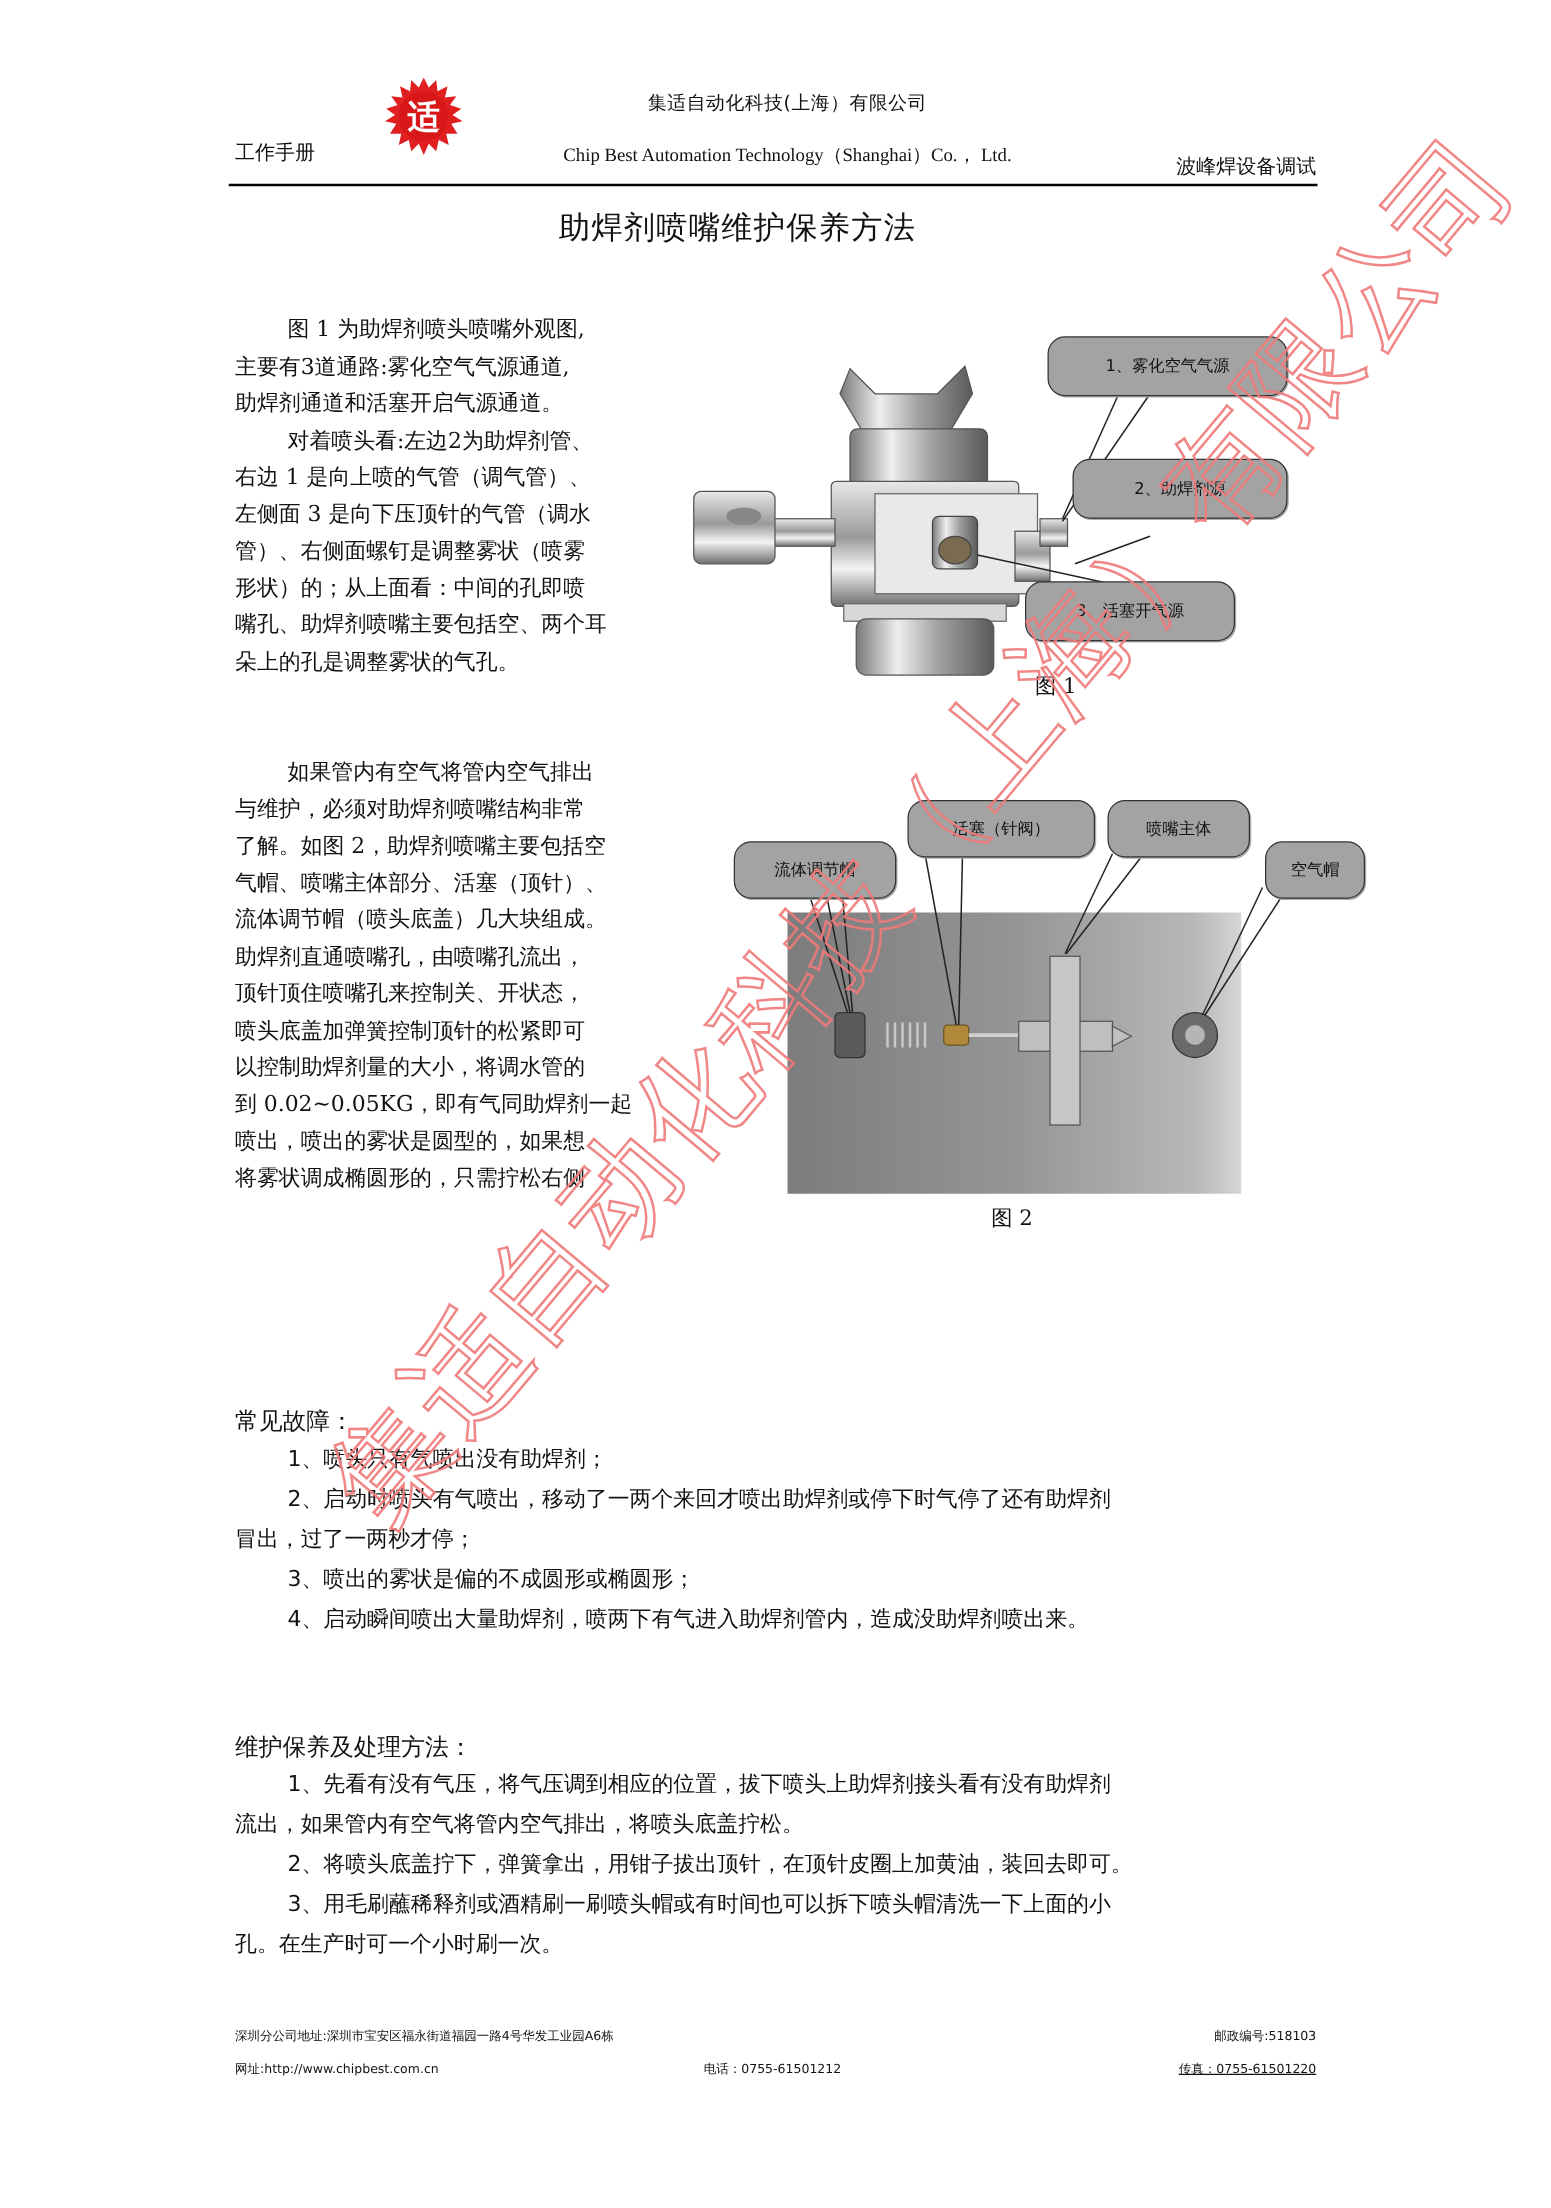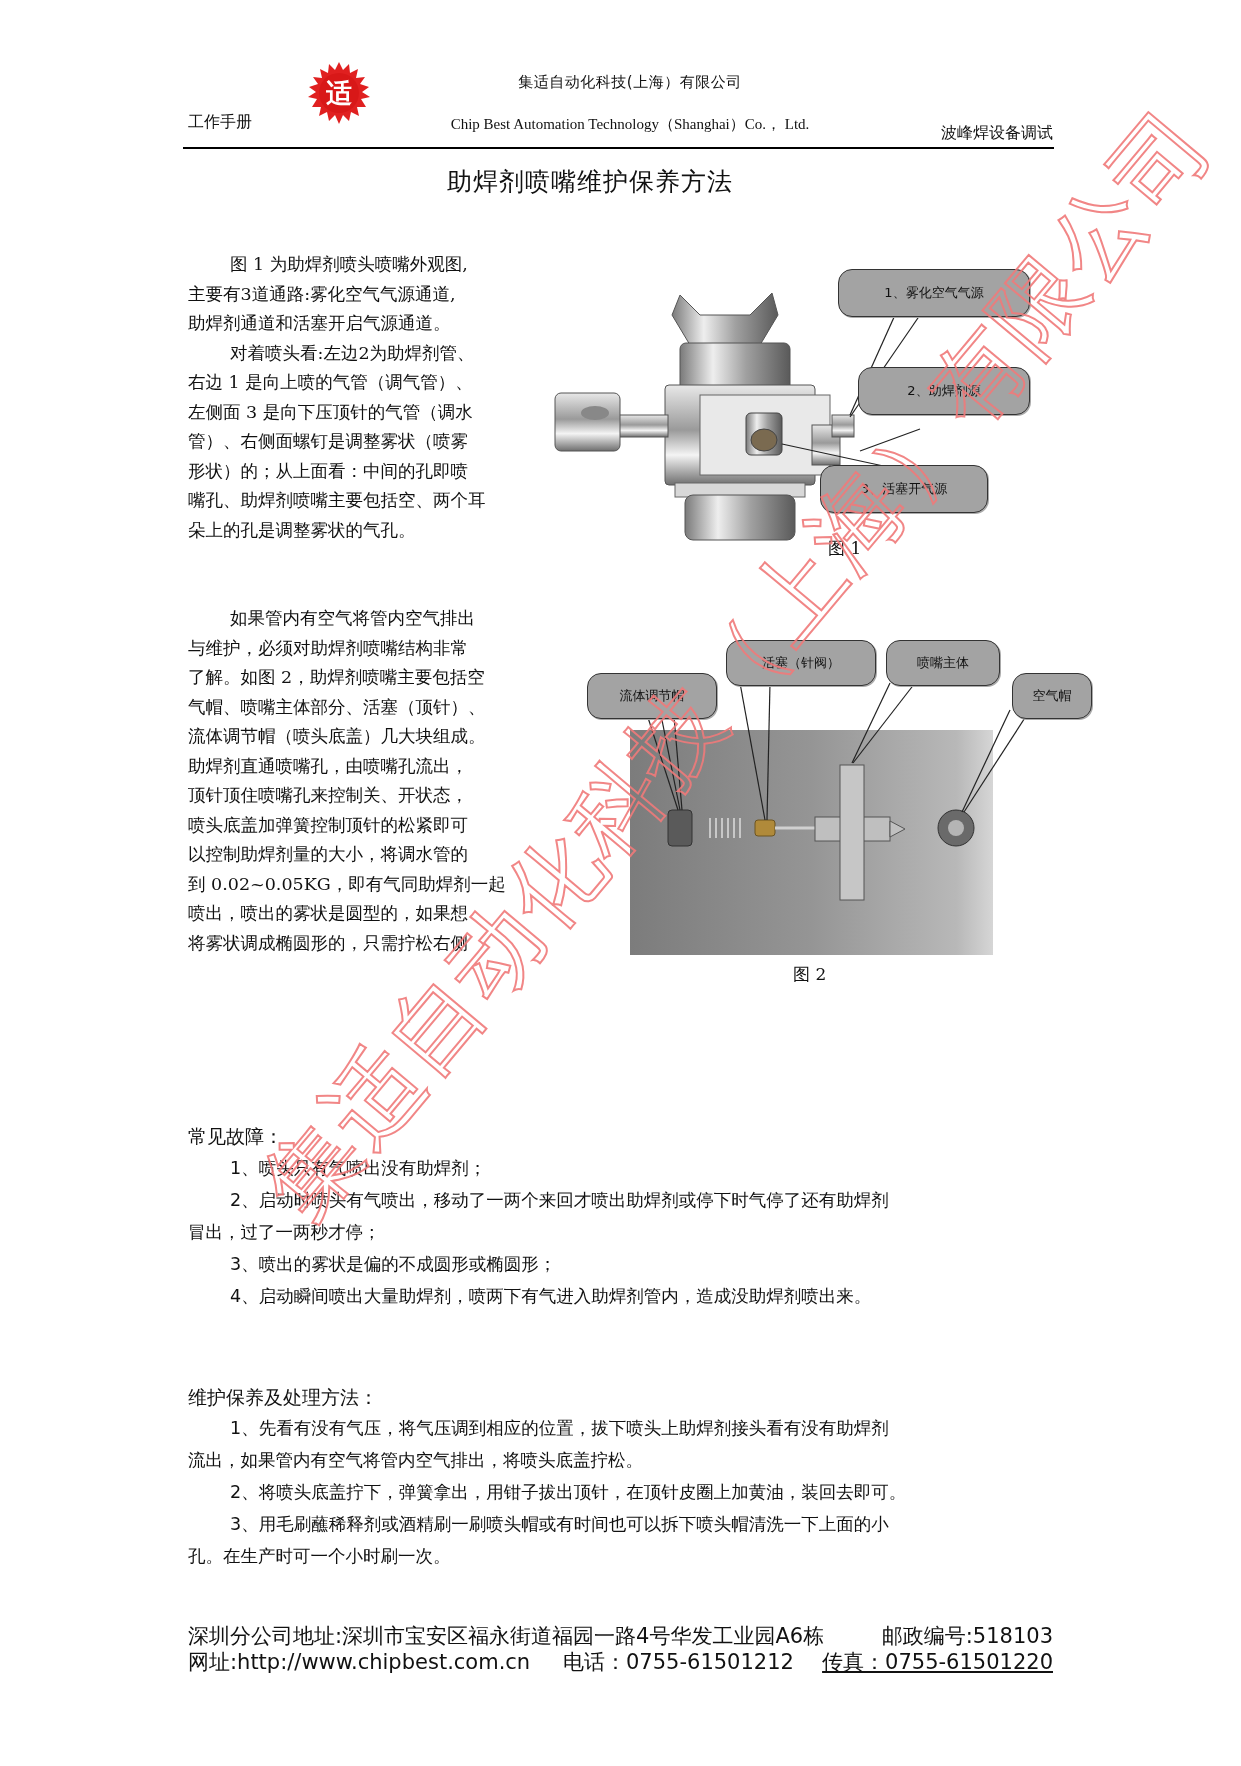--- a/index.html
+++ b/index.html
@@ -30,21 +30,21 @@
   .list .ln { display: block; white-space: nowrap; }
   .list .ind { padding-left: 42px; }
 
   
   .fig { position: absolute; }
   .caption { position: absolute; font-size: 17px; font-family: "DejaVu Serif", serif; }
 
   .bubble { position: absolute; border: 1.6px solid #333; border-radius: 14px; background: #a3a3a3; font-size: 13px; font-family: "DejaVu Sans", sans-serif; display: flex; align-items: center; justify-content: center; white-space: nowrap; box-shadow: 1px 1px 0 #aaa; }
 
   
-  .foot { position: absolute; font-size: 21px; font-family: "DejaVu Sans", sans-serif; white-space: nowrap; }
+  .foot { position: absolute; font-size: 10px; font-family: "DejaVu Sans", sans-serif; white-space: nowrap; }
 
   
   .watermark { position: absolute; left: 120px; top: 790px; width: 920px; text-align: center; transform: rotate(-50deg); transform-origin: 50% 50%; font-size: 92px; font-family: "DejaVu Sans", sans-serif; color: transparent; -webkit-text-stroke: 2px #f07a7a; letter-spacing: 2px; pointer-events: none; white-space: nowrap; opacity: 0.9; }
 </style>
 </head>
 <body>
 
 <div class="page">
 
   <div class="logo">

